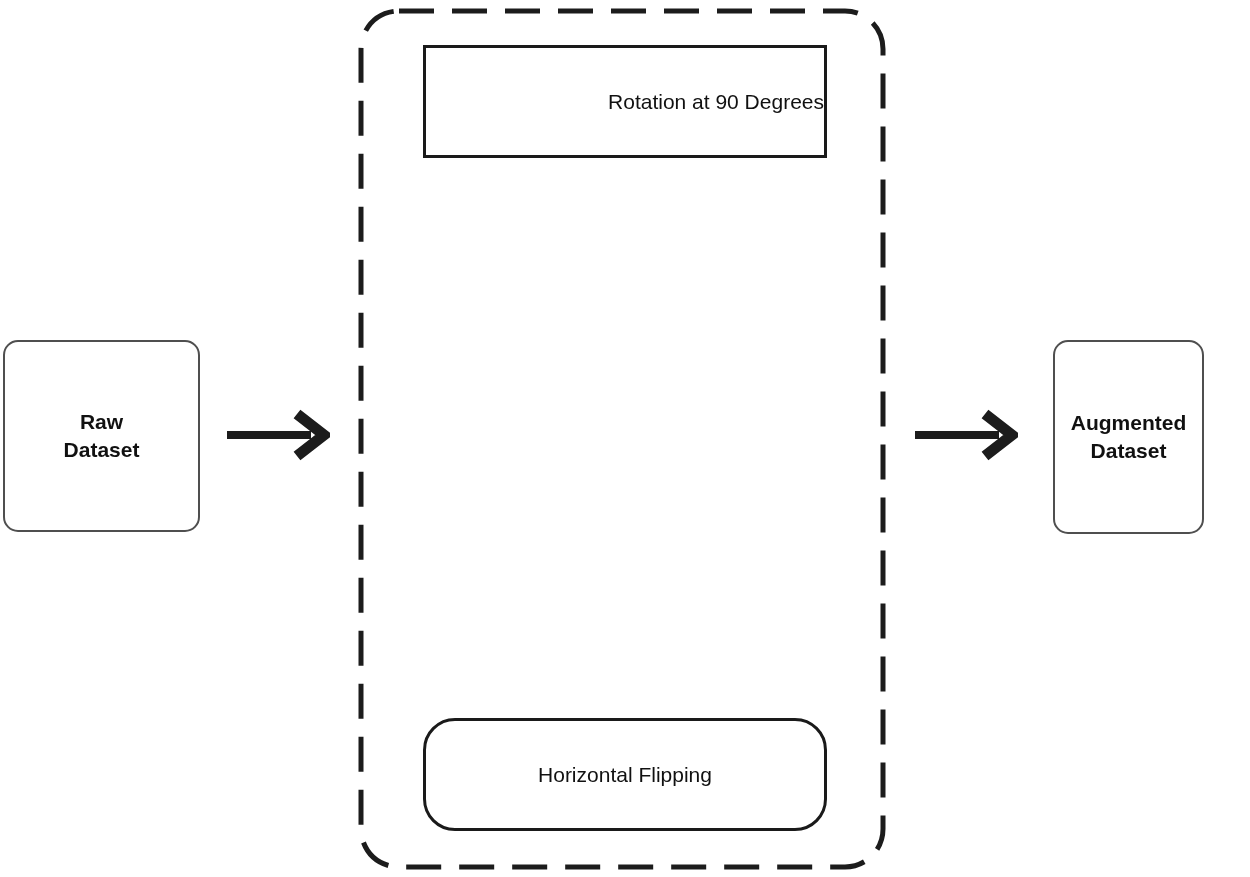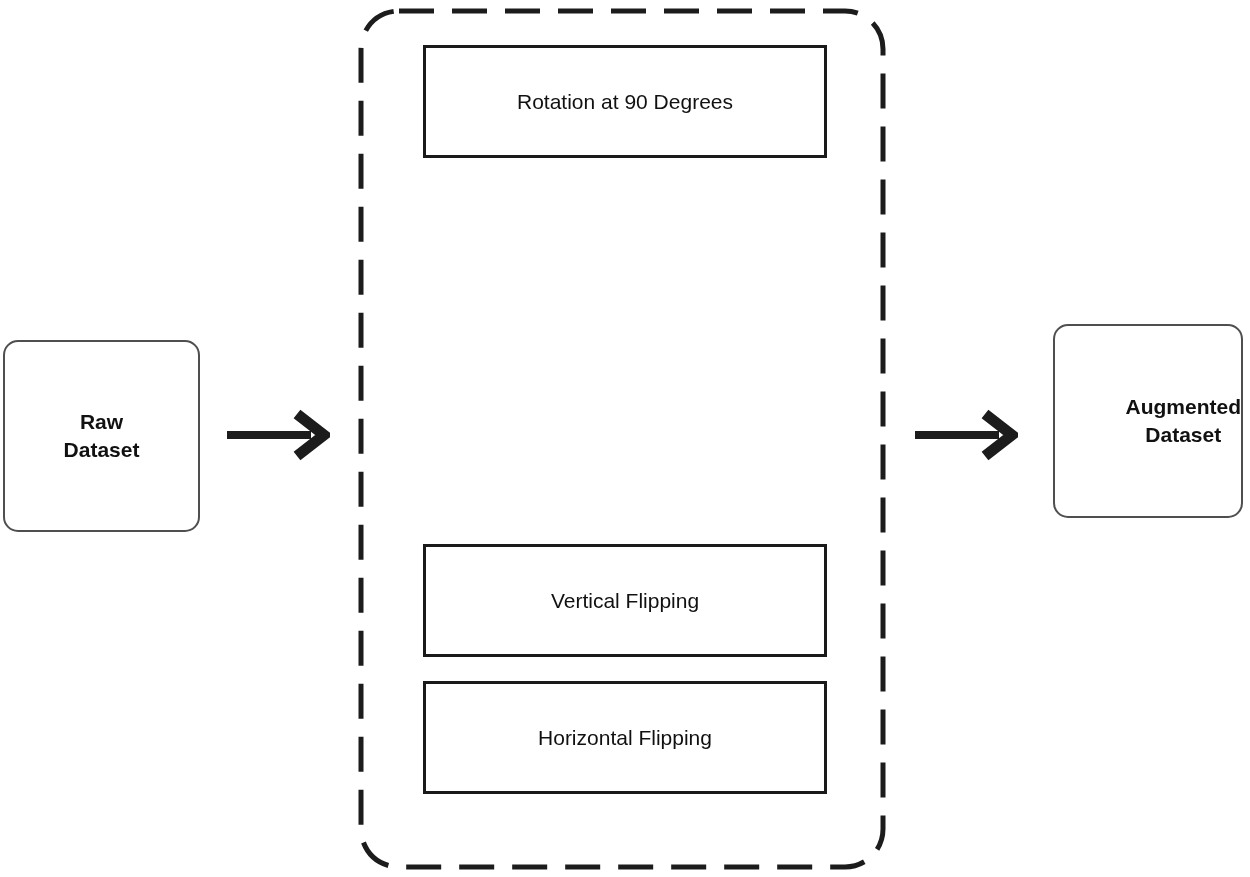--- a/index.html
+++ b/index.html
@@ -28,21 +28,21 @@
   }
   .terminal-node .node-label {
     font-size: 21px;
     font-weight: bold;
     color: #111111;
     text-align: center;
     line-height: 1.35;
     white-space: pre-line;
   }
   #raw-node   { left: 3px;    top: 340px; width: 197px; height: 192px; }
-  #aug-node   { left: 1053px; top: 324px; width: 190px; height: 194px; justify-content: flex-end; }
+  #aug-node   { left: 1053px; top: 340px; width: 151px; height: 194px; }
 
   
   .flow-arrow {
     position: absolute;
     width: 105px;
     height: 56px;
   }
   #arrow-1 { left: 225px; top: 407px; }
   #arrow-2 { left: 913px; top: 407px; }
 
@@ -70,25 +70,25 @@
     background: #ffffff;
     display: flex;
     align-items: center;
     justify-content: center;
   }
   .op-box .op-label {
     font-size: 21px;
     color: #111111;
     text-align: center;
   }
-  #op-0 { top: 37px;  }
+  #op-0 { top: 37px; justify-content: flex-end;  }
   #op-1 { top: 204px; }
   #op-2 { top: 370px; }
   #op-3 { top: 536px; }
-  #op-4 { top: 673px; }
+  #op-4 { top: 710px; border-radius: 32px; }
 </style>
 </head>
 <body>
 
 <div class="canvas">
 
   <div class="terminal-node" id="raw-node">
     <span class="node-label">Raw
 Dataset</span>
   </div>
@@ -102,23 +102,20 @@
     <svg class="dash-border" viewBox="0 0 528 862">
       <rect x="3" y="3" width="522" height="856" rx="38" ry="38" fill="none" stroke="#1c1c1c" stroke-width="5" stroke-dasharray="35 18"></rect>
     </svg>
 
     <div class="op-box" id="op-0">
       <span class="op-label">Rotation at 90 Degrees</span>
     </div>
 
 
 
-    <div class="op-box" id="op-3">
-      <span class="op-label">Vertical Flipping</span>
-    </div>
 
     <div class="op-box" id="op-4">
       <span class="op-label">Horizontal Flipping</span>
     </div>
   </div>
 
   <svg class="flow-arrow" id="arrow-2" viewBox="0 0 105 56">
     <line x1="2" y1="28" x2="86" y2="28" stroke="#1c1c1c" stroke-width="8"></line>
     <polyline points="72,7 99,28 72,49" fill="none" stroke="#1c1c1c" stroke-width="11" stroke-linejoin="miter"></polyline>
   </svg>

